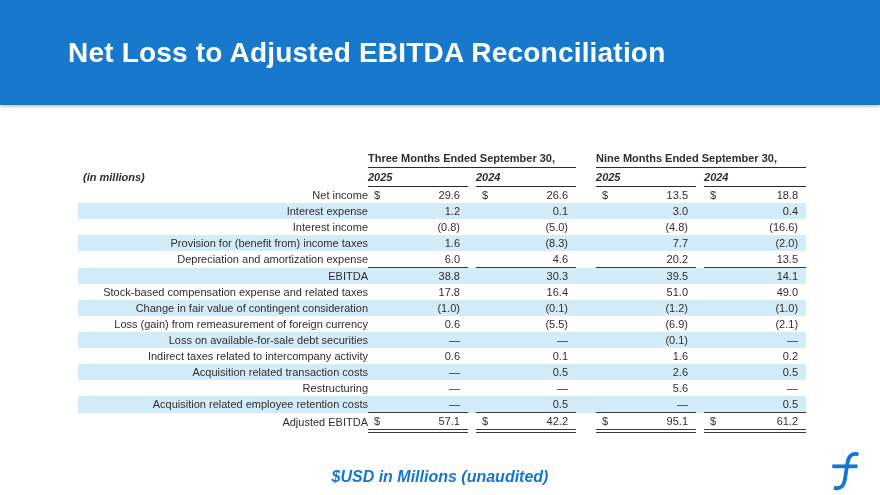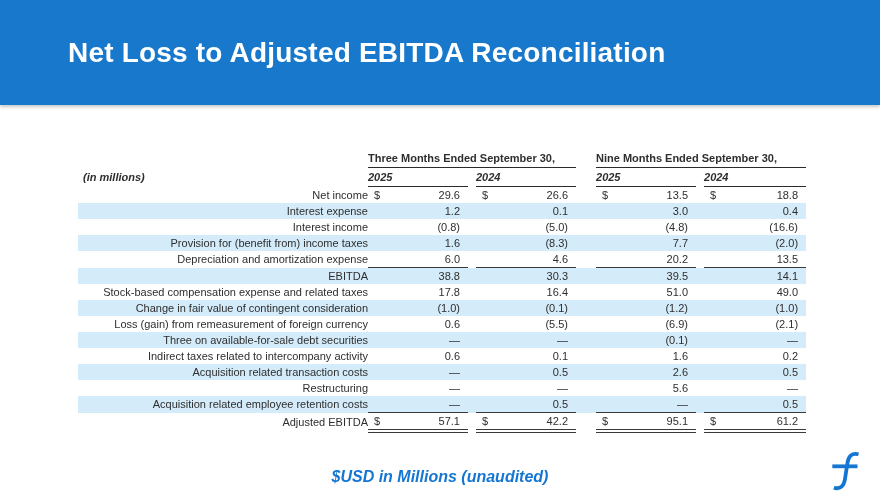--- a/index.html
+++ b/index.html
@@ -350,21 +350,21 @@
         </td>
         <td class="g"></td>
         <td class="val">
           <div class="cellflex">
             <span class="cur"></span>
             <span class="num">(2.1)</span>
           </div>
         </td>
       </tr>
       <tr class="shaded">
-        <td class="lbl">Three on available-for-sale debt securities</td>
+        <td class="lbl">Loss on available-for-sale debt securities</td>
         <td class="val">
           <div class="cellflex">
             <span class="cur"></span>
             <span class="num">—</span>
           </div>
         </td>
         <td class="g"></td>
         <td class="val">
           <div class="cellflex">
             <span class="cur"></span>

